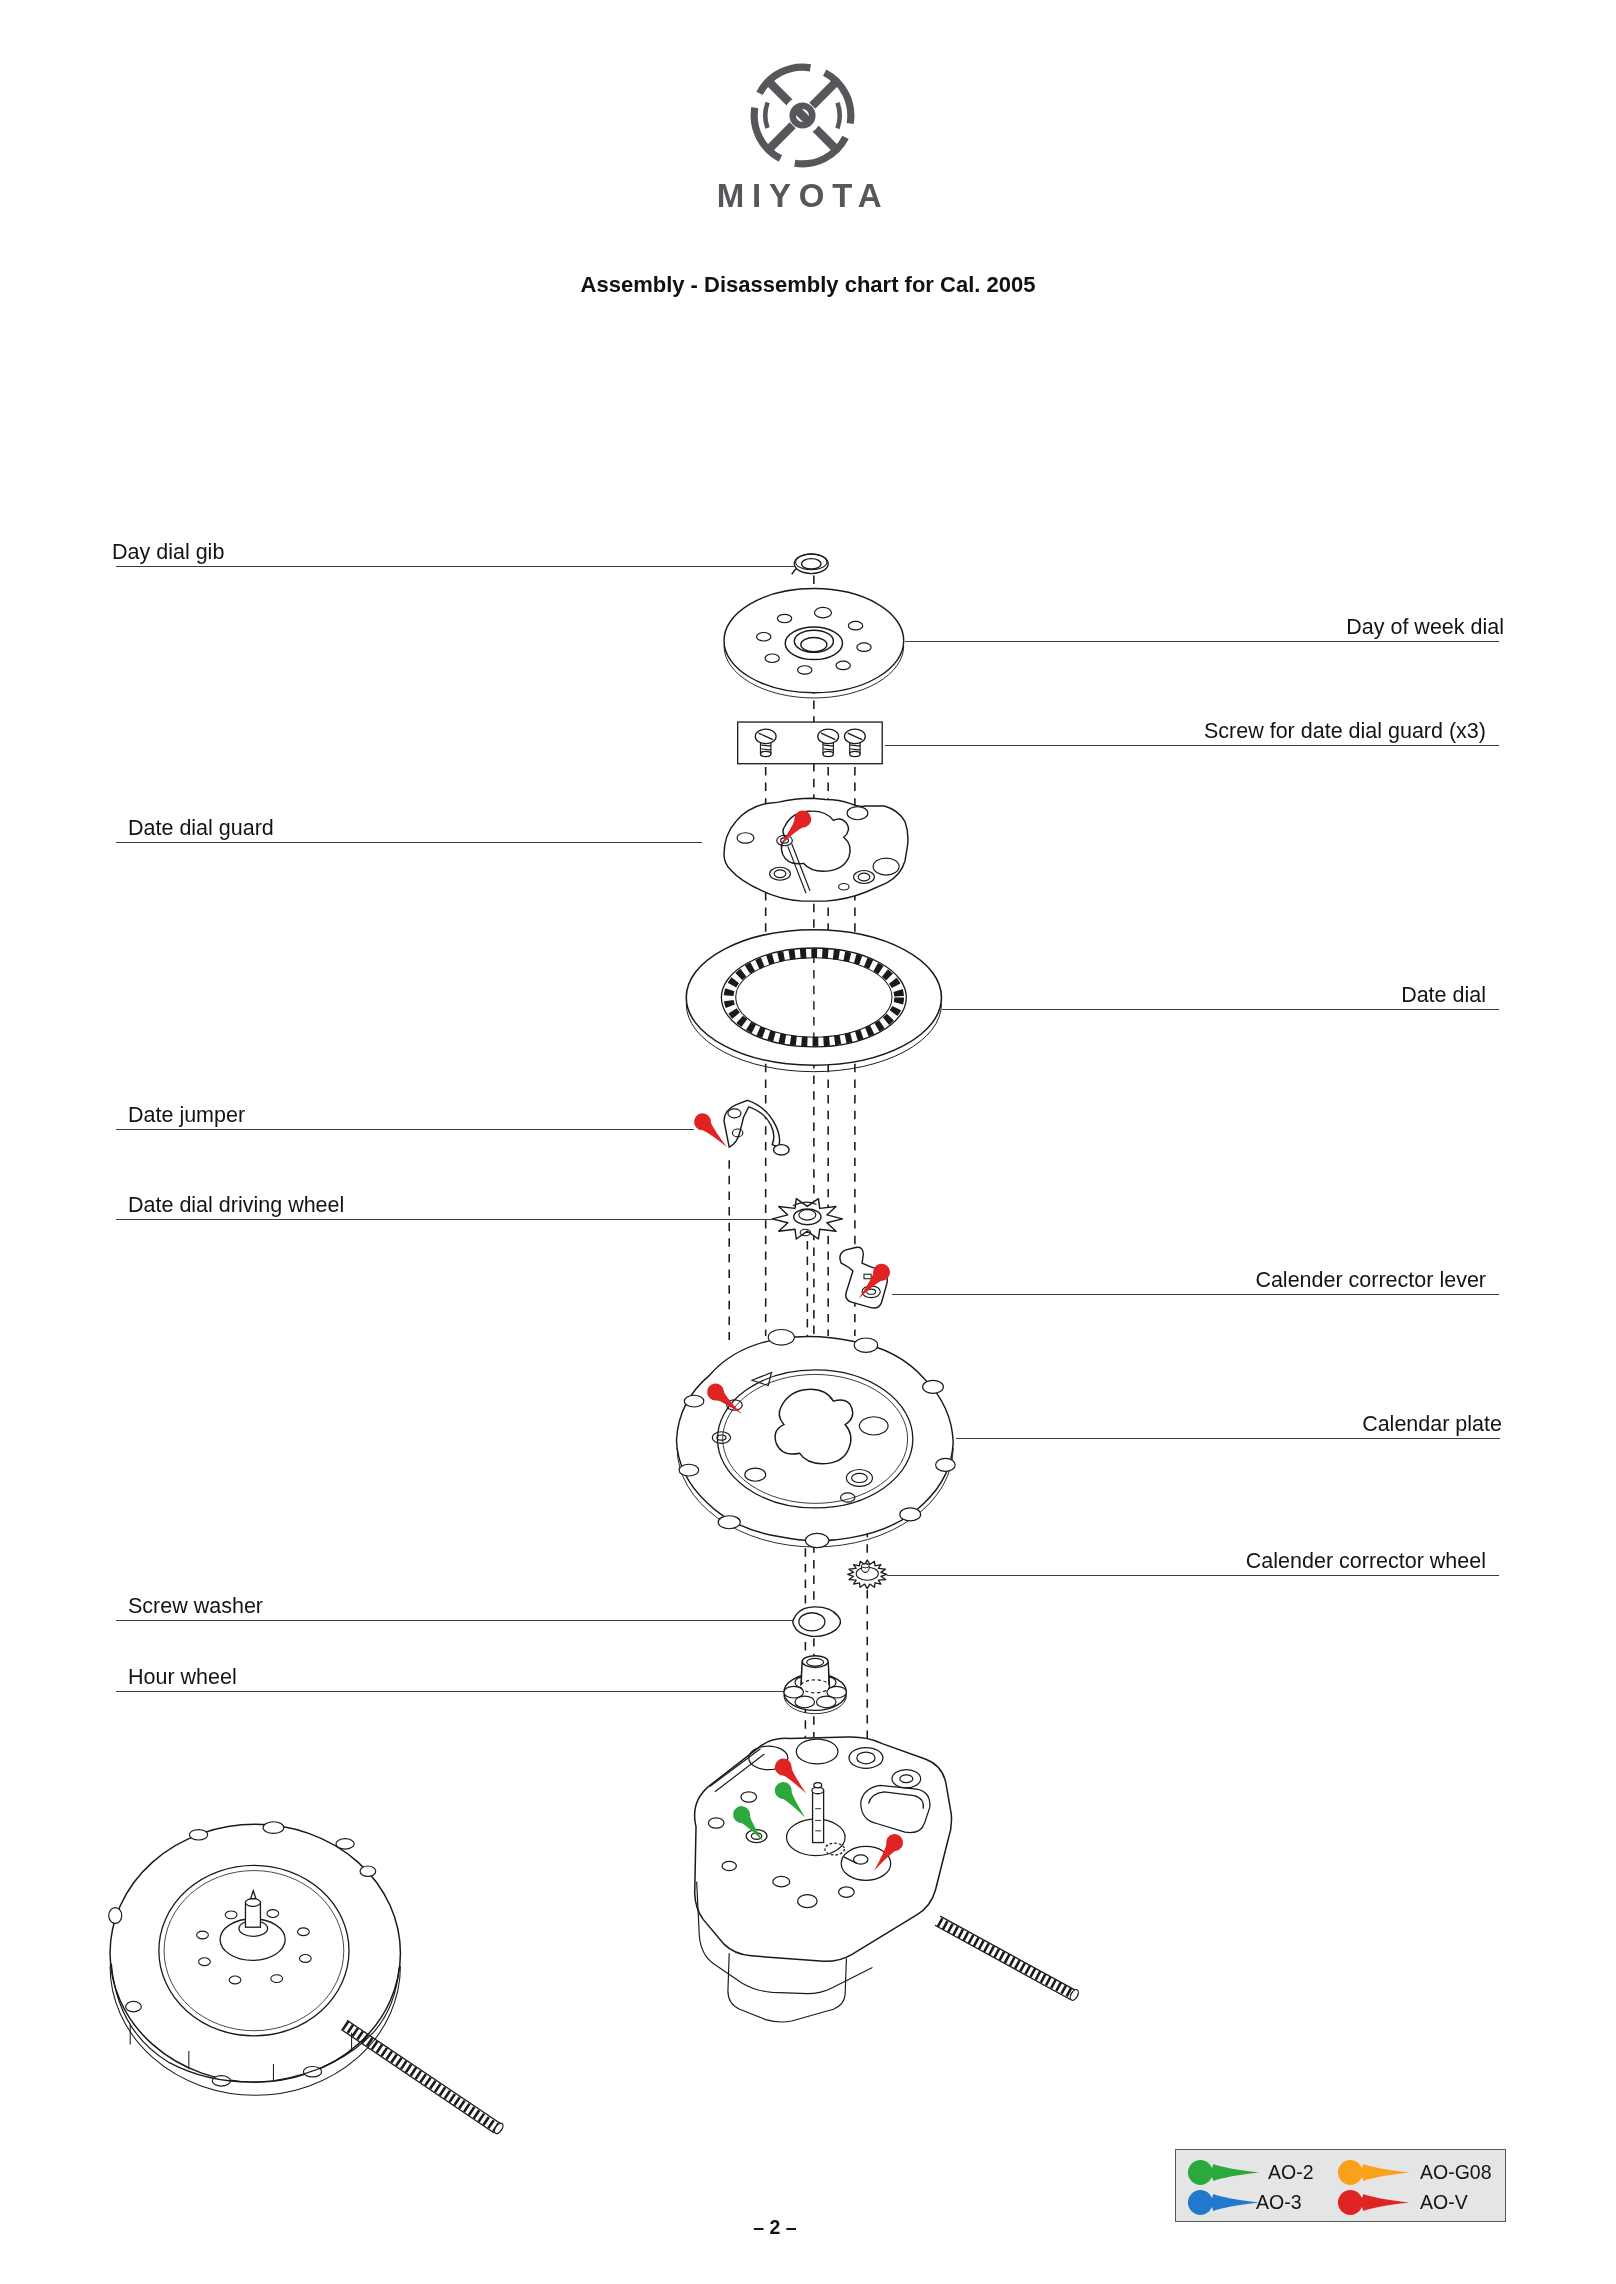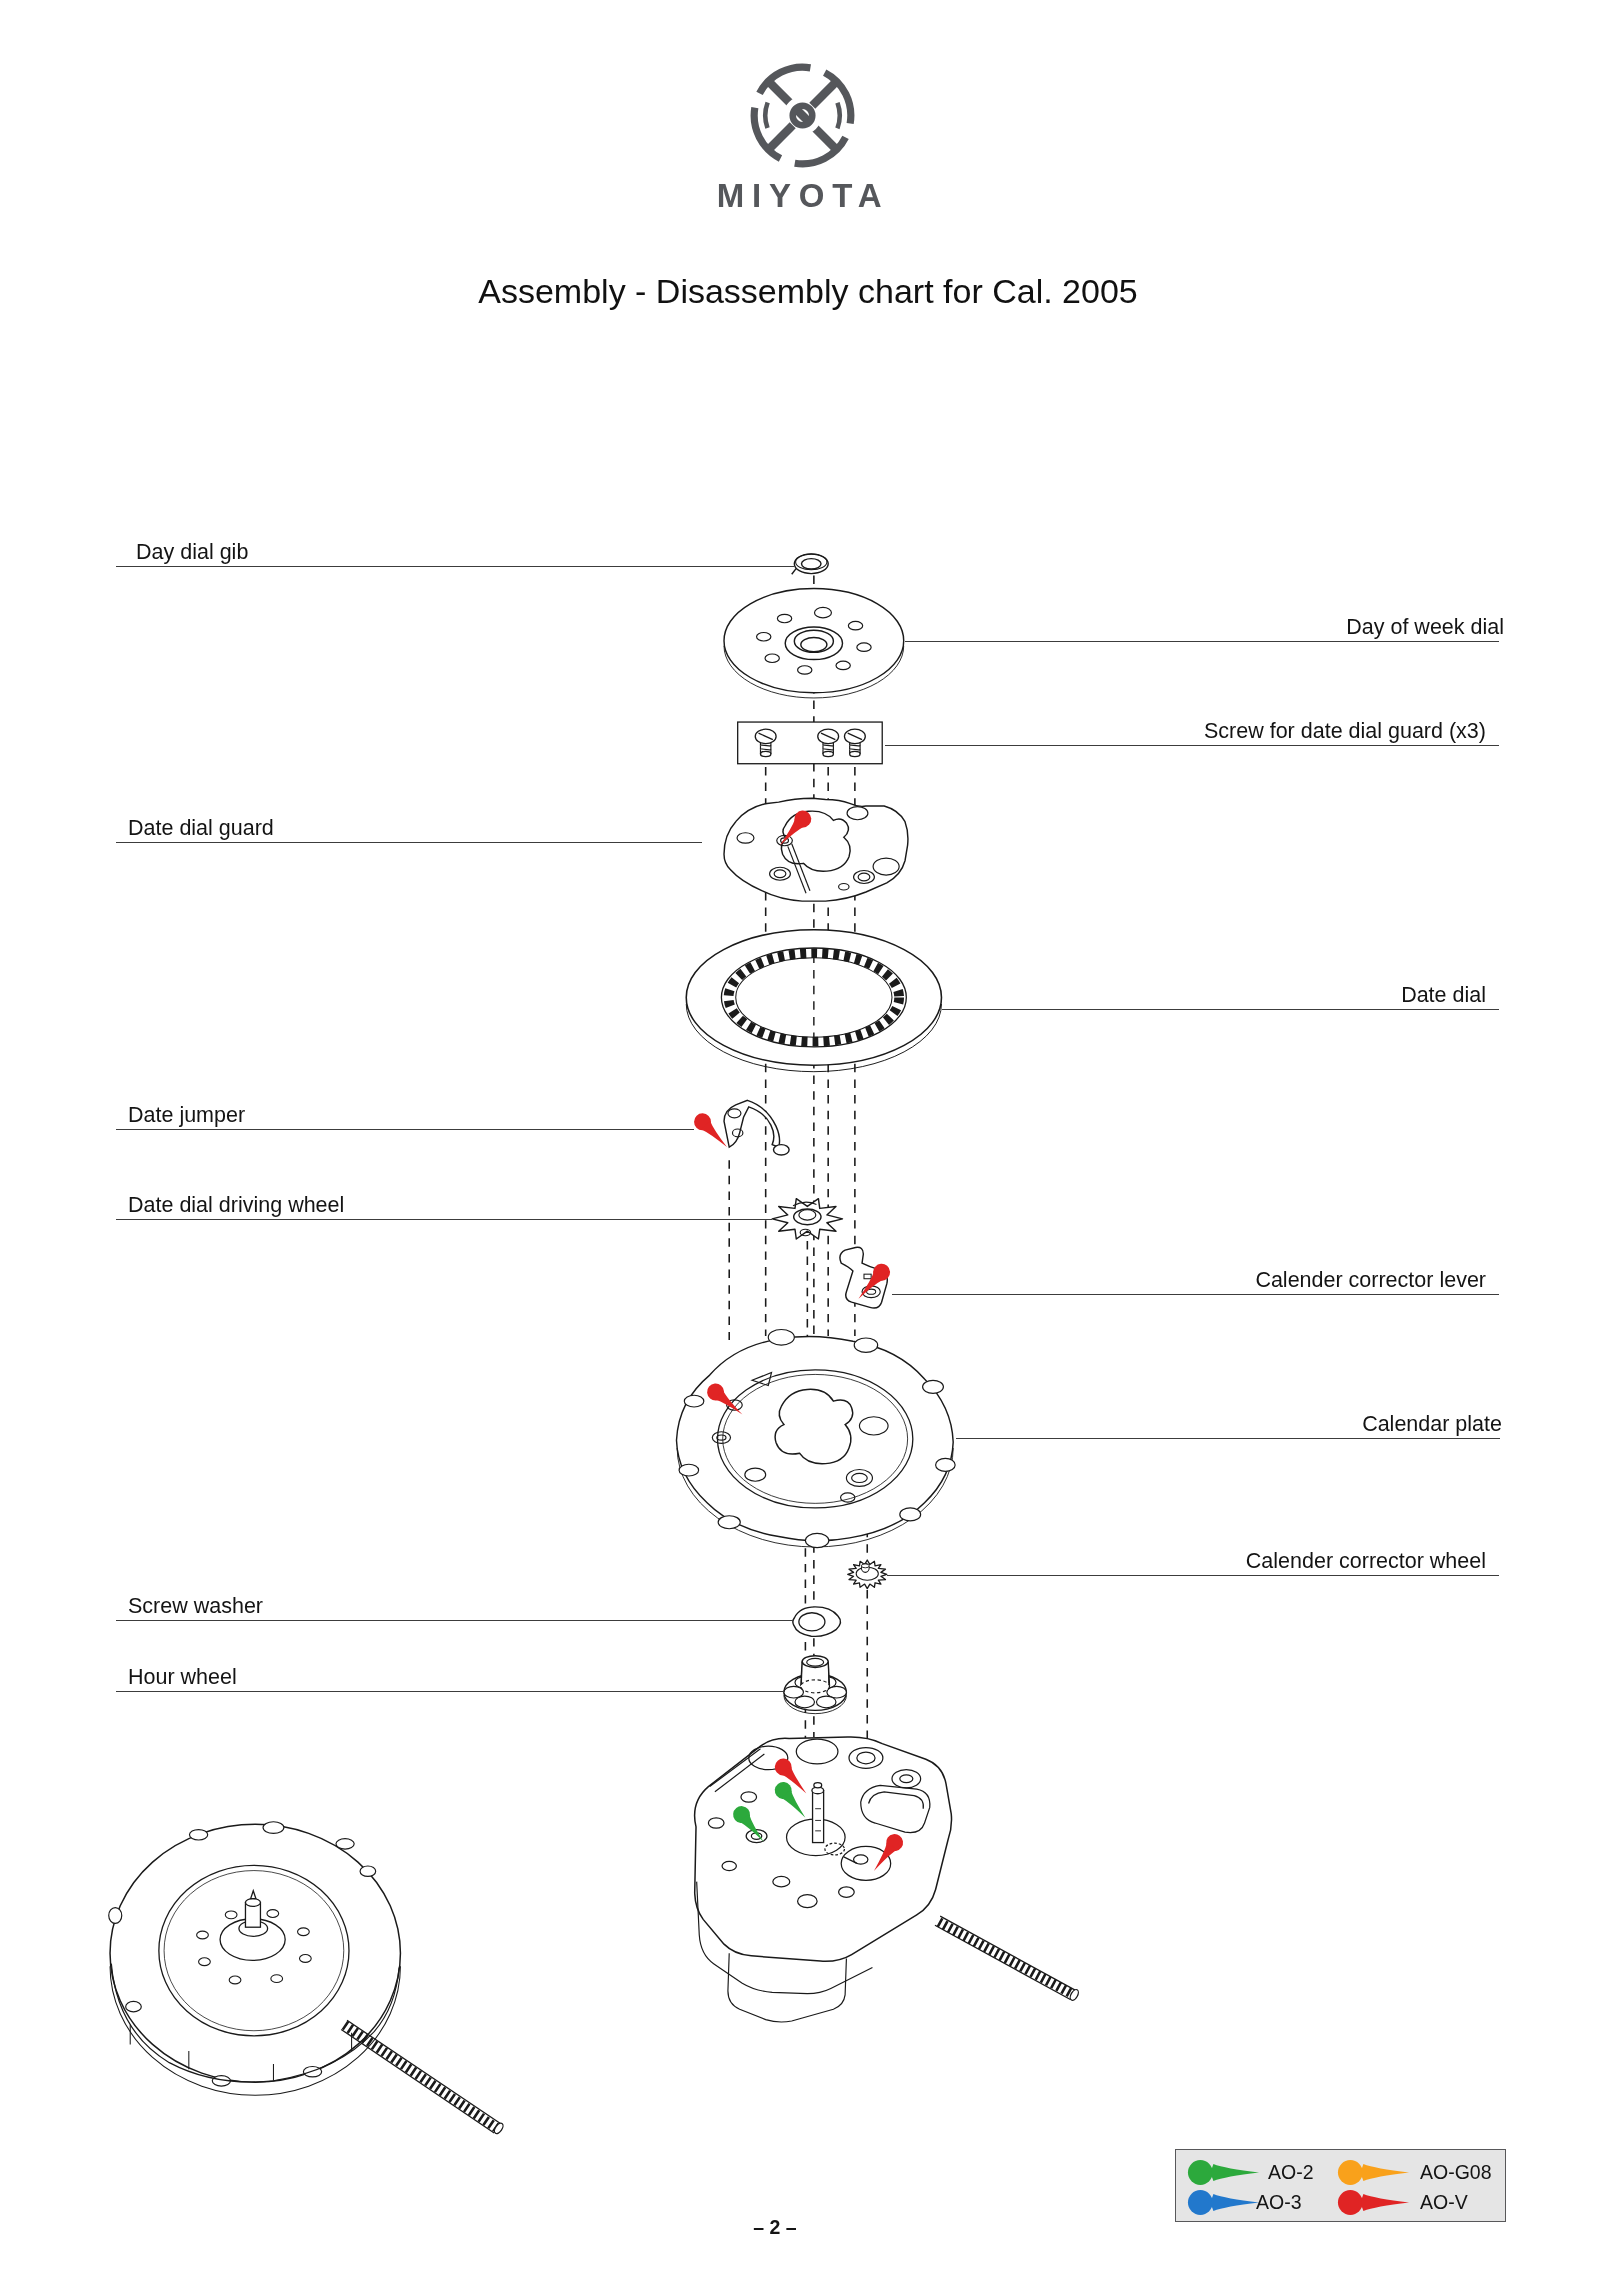--- a/index.html
+++ b/index.html
@@ -1,21 +1,21 @@
 <!DOCTYPE html>
 <html style="font-size:10.4px"><head>
 <meta charset="utf-8">
 <style>
   html,body{margin:0;padding:0;background:#ffffff;}
   body{width:1616px;height:2284px;position:relative;font-family:"Liberation Sans",sans-serif;color:#141414;overflow:hidden;}
   .abs{position:absolute;}
   .label{font-size:21.5px;line-height:28px;white-space:nowrap;color:#141414;}
   .label.right{text-align:right;}
   .leader{height:1.3px;background:#3c3c3c;}
-  .title{left:0;width:1616px;text-align:center;font-size:34px;font-weight:400;color:#111;}
+  .title{left:0;width:1616px;text-align:center;font-size:22px;font-weight:700;color:#111;}
   .brandword{left:0;width:1606px;text-align:center;font-size:33px;font-weight:700;letter-spacing:7.8px;color:#55575b;}
   .legend-box{left:1175px;top:2149px;width:331px;height:73px;border:1.3px solid #58585a;background:#e5e5e5;box-sizing:border-box;}
   .legend-label{position:absolute;font-size:19.5px;line-height:29px;color:#141414;white-space:nowrap;}
   .pagenum{left:710px;top:2216px;width:130px;text-align:center;font-size:19.5px;font-weight:700;}
   svg{display:block;}
 </style>
 </head>
 <body>
 
 <div class="abs" style="left:747px;top:60px;width:111px;height:111px;">
@@ -324,21 +324,21 @@
           <path d="M8,-9 Q20,-4 54,0 Q20,4 8,9 Q4,0 8,-9 Z"></path>
     </g>
     <g transform="translate(1139,2787) rotate(51)" fill="#2ca93c">
       <circle r="13"></circle>
           <path d="M8,-9 Q20,-4 54,0 Q20,4 8,9 Q4,0 8,-9 Z"></path>
     </g>
   </g>
 </svg>
 </div>
 
-<div class="abs label" style="left:136px;top:538px;">Day dial gib</div>
+<div class="abs label" style="left:112px;top:538px;">Day dial gib</div>
 <div class="abs leader" style="left:116px;top:566px;width:678px;"></div>
 
 <div class="abs label" style="left:128px;top:814px;">Date dial guard</div>
 <div class="abs leader" style="left:116px;top:842px;width:586px;"></div>
 
 <div class="abs label" style="left:128px;top:1101px;text-align:right;">Date jumper</div>
 <div class="abs leader" style="left:116px;top:1129px;width:578px;"></div>
 
 <div class="abs label" style="left:128px;top:1191px;">Date dial driving wheel</div>
 <div class="abs leader" style="left:116px;top:1219px;width:656px;"></div>

